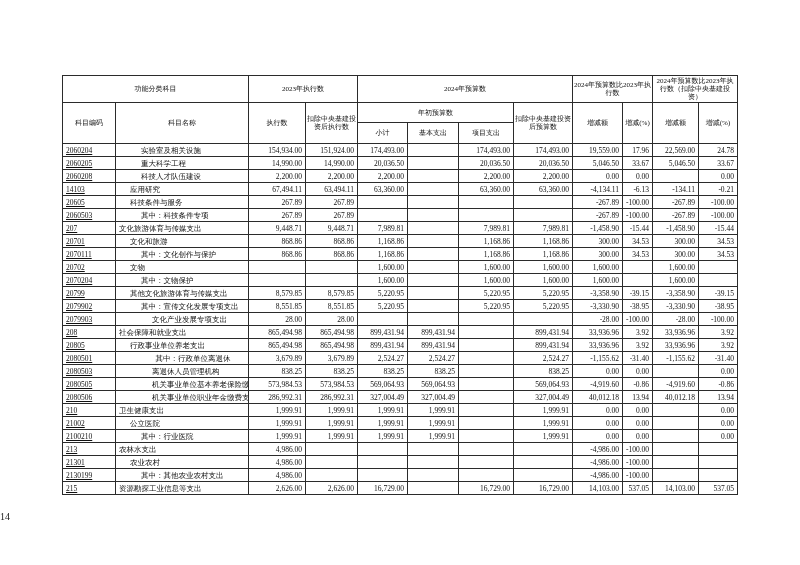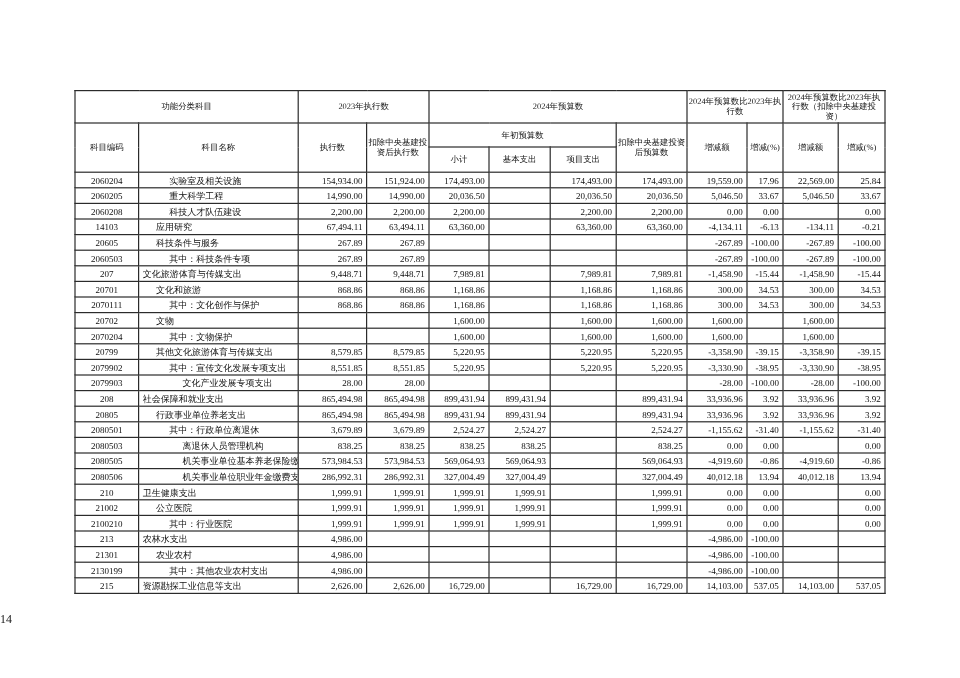--- a/index.html
+++ b/index.html
@@ -21,21 +21,21 @@
   th{
     font-weight:normal;font-size:7px;line-height:1.15;
     text-align:center;vertical-align:middle;padding:1px;
     color:#111;
   }
   td{
     font-size:7.5px;line-height:11px;height:12px;
     padding:0 3px;white-space:nowrap;overflow:hidden;
     vertical-align:middle;color:#111;
   }
-  td.code{text-align:center;}
+  td.code{text-align:left;text-decoration:underline;}
   td.name{text-align:left;}
   td.num{text-align:right;font-variant-numeric:tabular-nums;}
   thead tr.h1{height:24px;}
   thead tr.h2{height:20px;}
   thead tr.h3{height:21px;}
   tbody tr{height:13px;}
   .page-num{
     position:absolute;left:0;right:0;top:511px;
     text-align:left;font-size:10px;color:#222;
   }
@@ -92,21 +92,21 @@
           <td class="name" style="padding-left: 25px;">实验室及相关设施</td>
           <td class="num">154,934.00</td>
           <td class="num">151,924.00</td>
           <td class="num">174,493.00</td>
           <td class="num"></td>
           <td class="num">174,493.00</td>
           <td class="num">174,493.00</td>
           <td class="num">19,559.00</td>
           <td class="num">17.96</td>
           <td class="num">22,569.00</td>
-          <td class="num">25.84</td>
+          <td class="num">24.78</td>
         </tr>
         <tr>
           <td class="code">2060205</td>
           <td class="name" style="padding-left: 25px;">重大科学工程</td>
           <td class="num">14,990.00</td>
           <td class="num">14,990.00</td>
           <td class="num">20,036.50</td>
           <td class="num"></td>
           <td class="num">20,036.50</td>
           <td class="num">20,036.50</td>
@@ -306,21 +306,21 @@
           <td class="num">899,431.94</td>
           <td class="num"></td>
           <td class="num">899,431.94</td>
           <td class="num">33,936.96</td>
           <td class="num">3.92</td>
           <td class="num">33,936.96</td>
           <td class="num">3.92</td>
         </tr>
         <tr>
           <td class="code">2080501</td>
-          <td class="name" style="padding-left: 25px;">其中：行政单位离退休</td>
+          <td class="name" style="padding-left: 25px; text-align: center;">其中：行政单位离退休</td>
           <td class="num">3,679.89</td>
           <td class="num">3,679.89</td>
           <td class="num">2,524.27</td>
           <td class="num">2,524.27</td>
           <td class="num"></td>
           <td class="num">2,524.27</td>
           <td class="num">-1,155.62</td>
           <td class="num">-31.40</td>
           <td class="num">-1,155.62</td>
           <td class="num">-31.40</td>

